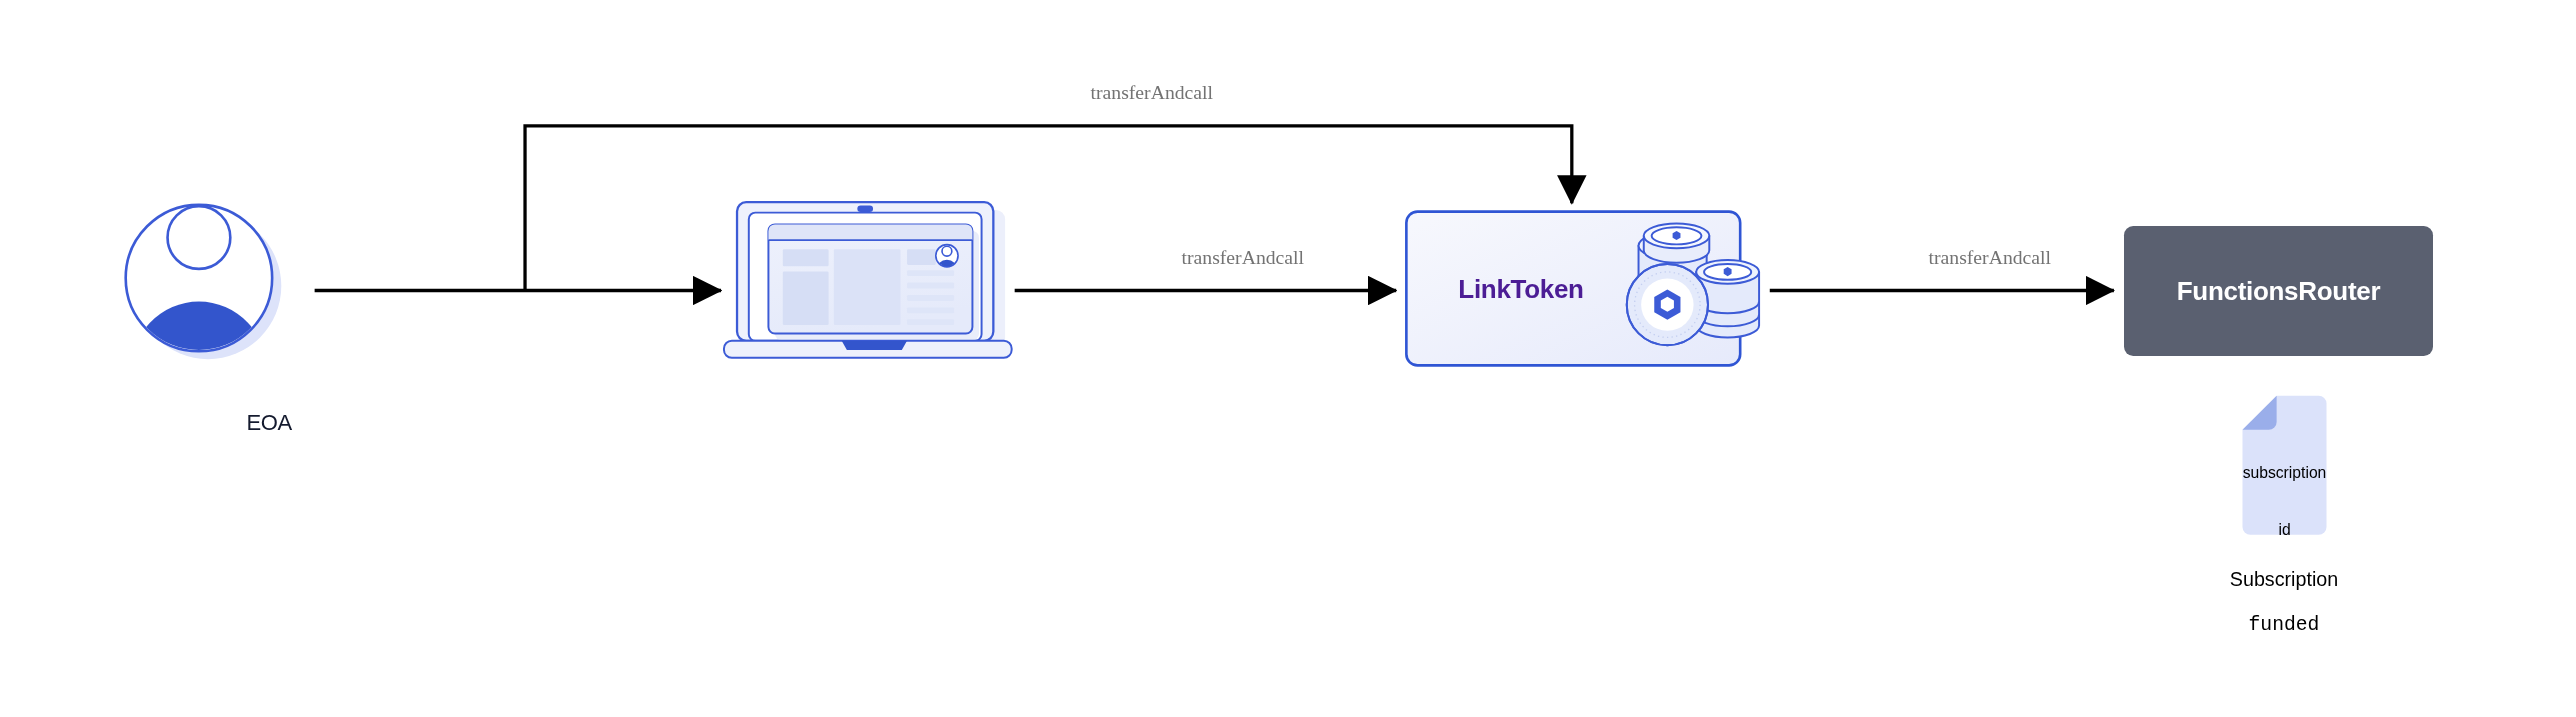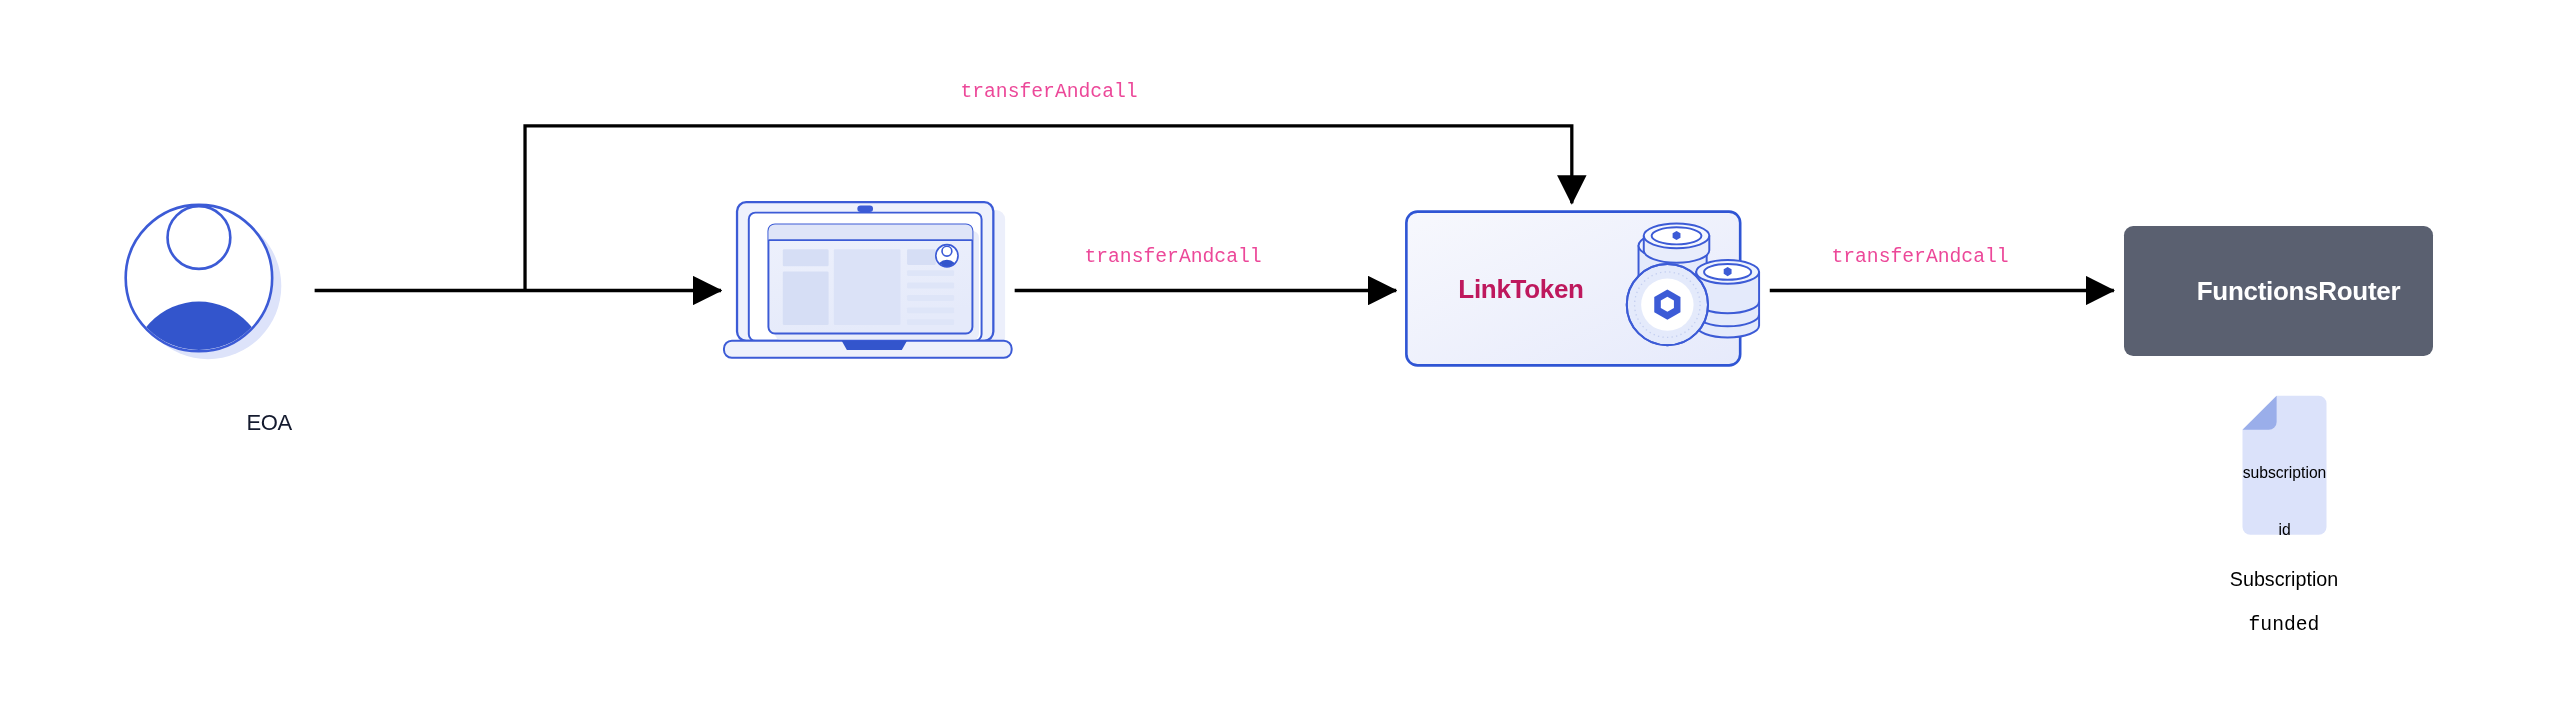--- a/index.html
+++ b/index.html
@@ -24,25 +24,25 @@
     position: absolute;
     text-align: right;
     font-family: "Liberation Sans", sans-serif;
     font-weight: normal;
     color: #141a2e;
     letter-spacing: -0.3px;
     white-space: nowrap;
   }
   .edge-label {
     position: absolute;
-    font-family: Liberation Mono, monospace;
+    font-family: Liberation Serif, serif;
     font-size: 19.7px;
-    color: #ec4899;
+    color: #737373;
     white-space: nowrap;
-    text-align: center;
+    text-align: right;
   }
   .box-label {
     position: absolute;
     display: flex;
     align-items: center;
     justify-content: center;
     font-family: "Liberation Sans", sans-serif;
     font-weight: bold;
     letter-spacing: -0.3px;
     white-space: nowrap;
@@ -158,21 +158,21 @@
     <rect x="4" y="226" width="440" height="26" rx="12" fill="#eef1fc" stroke="#3c5bd6" stroke-width="3"></rect>
 
     <path d="M184 226 h100 l-8 14 h-84 z" fill="#3355cc"></path>
   </svg>
 
 
   <svg width="406" height="216" viewBox="0 0 620 330" style="position:absolute;left:1403px;top:190px;">
     <rect x="5" y="33" width="510" height="235" rx="17" fill="url(#ltGrad)" stroke="#2f55d4" stroke-width="4"></rect>
   </svg>
 
-  <div class="box-label" style="left:1429px;top:212px;width:184px;height:155px;font-size:26px;color:#be185d;">LinkToken</div>
+  <div class="box-label" style="left:1429px;top:212px;width:184px;height:155px;font-size:26px;color:#4c1d95;">LinkToken</div>
 
   <svg width="197" height="190" viewBox="0 0 300 290" style="position:absolute;left:1599px;top:190px;">
     <g stroke="#3c5bd6" stroke-width="3" stroke-linejoin="round">
 
       <path d="M60 85 v60 a52,20 0 0 0 104,0 v-60 z" fill="#e4eafb"></path>
       <ellipse cx="112" cy="85" rx="52" ry="20" fill="#eef2fd"></ellipse>
 
       <path d="M68 70 v22 a50,19 0 0 0 100,0 v-22 z" fill="#e8edfb"></path>
       <ellipse cx="118" cy="70" rx="50" ry="19" fill="#f4f7fe"></ellipse>
       <ellipse cx="118" cy="70" rx="38" ry="13" fill="#ffffff"></ellipse>
@@ -190,21 +190,21 @@
       <circle cx="104" cy="175" r="62" fill="none" stroke="#3c5bd6" stroke-width="3"></circle>
       <circle cx="104" cy="175" r="50" fill="none" stroke="#c3cef0" stroke-width="2" stroke-dasharray="2 5"></circle>
       <circle cx="104" cy="175" r="40" fill="#ffffff" stroke="none"></circle>
 
       <path d="M104 152 l20,11.5 v23 l-20,11.5 l-20,-11.5 v-23 z" fill="#3c5bd6" stroke="none"></path>
       <path d="M104 163 l10,5.8 v11.4 l-10,5.8 l-10,-5.8 v-11.4 z" fill="#ffffff" stroke="none"></path>
     </g>
   </svg>
 
   <div class="hit" style="left:2124px;top:226px;width:309px;height:130px;background:#5a6070;border-radius:9.2px;"></div>
-  <div class="box-label" style="left:2124px;top:226px;width:309px;height:130px;font-size:26px;color:#ffffff;margin-left:20px;">FunctionsRouter</div>
+  <div class="box-label" style="left:2124px;top:226px;width:309px;height:130px;font-size:26px;color:#ffffff;">FunctionsRouter</div>
 
   <svg width="105" height="151" viewBox="0 0 160 230" style="position:absolute;left:2232px;top:393px;">
     <path d="M68 4 H132 a12,12 0 0 1 12,12 V204 a12,12 0 0 1 -12,12 H28
              a12,12 0 0 1 -12,-12 V56 z" fill="#dbe2fa"></path>
     <path d="M68 4 L16 56 H56 a12,12 0 0 0 12,-12 z" fill="#9aaeea"></path>
   </svg>
 
   <div class="doc-text" style="left:2232px;top:463px;width:105px;">subscription</div>
   <div class="doc-text" style="left:2232px;top:484px;width:105px;margin-top:36px;">id</div>
 

